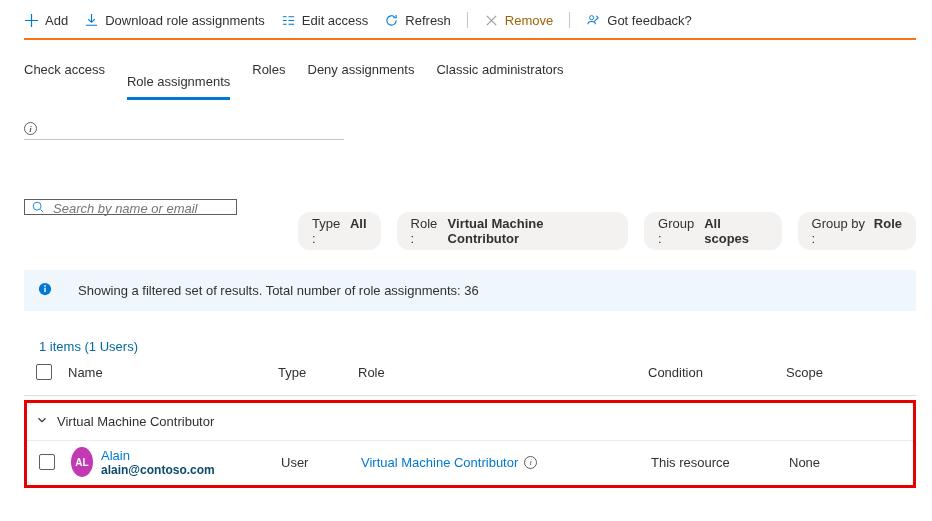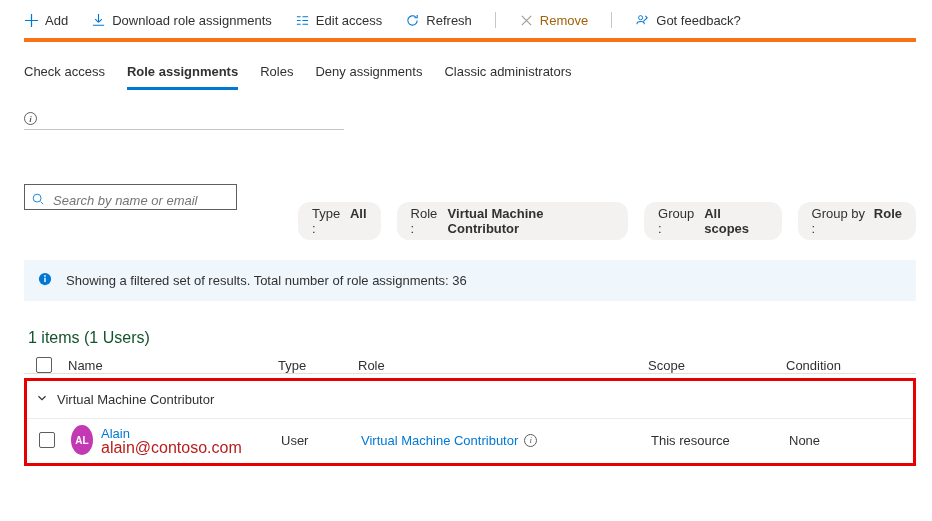--- a/index.html
+++ b/index.html
@@ -1,47 +1,47 @@
 <!DOCTYPE html>
 <html><head>
 <meta charset="utf-8">
 <style>
   * { box-sizing: border-box; }
   html, body { margin: 0; padding: 0; font-family: "Segoe UI", Arial, sans-serif; font-size: 13px; color: #323130; background: #fff; }
   .container { width: 932px; height: 521px; padding: 8px 16px 0 24px; position: relative; }
-  .toolbar { display: flex; gap: 23px; padding: 4px 0 10px; border-bottom: 4px solid #f97316; }
+  .toolbar { display: flex; gap: 16px; padding: 4px 0 10px; border-bottom: 2px solid #f97316; }
   .tb-item { display: inline-flex; align-items: center; gap: 6px; cursor: pointer; color: #323130; }
   .tb-item .tb-icon { color: #0078d4; display: inline-flex; }
   .tb-item.disabled { color: #a16207; cursor: default; }
   .tb-item.disabled .tb-icon { color: #a19f9d; }
   .tb-divider { width: 1px; height: 16px; background: #c8c6c4; }
   .tabs { display: flex; gap: 22px; padding: 14px 0 0; }
   .tab { padding: 8px 0; cursor: pointer; color: #323130; border-bottom: 3px solid transparent; }
-  .tab.active { border-bottom-color: #0078d4; font-weight: 700; }
+  .tab.active { border-bottom-color: #0078d4; font-weight: 400; margin-top: 12px; }
   .section-h { display:flex; align-items:center; gap:8px; margin-top: 22px; font-weight:600; }
   .count-row { display:flex; gap:280px; margin-top:10px; margin-left:12px; color:#323130; }
   .count-underline { border-top:1px solid #c8c6c4; width:320px; margin-top:4px; }
   .filters { display:flex; align-items:center; gap:16px; margin-top:24px; }
-  .search-box { position:relative; width:218px; height:26px; border:1px solid #605e5c; display:flex; align-items:flex-end; padding:0 6px; gap:6px;}
+  .search-box { position:relative; width:218px; height:16px; border:1px solid #605e5c; display:flex; align-items:flex-start; padding:0 6px; gap:6px;}
   .search-box input { border:none; outline:none; font-size:13px; width:100%; font-style: italic; color:#605e5c; background:transparent;}
   .pill { background:#f3f2f1; border-radius:12px; padding:4px 14px; display:inline-flex; gap:4px; cursor:pointer; color:#323130;margin-top:48px;}
   .pill .bold { font-weight:600; }
-  .info-bar { background:#eff6fc; margin-top:20px; padding:12px 14px; display:flex; gap:14px; align-items:center; color:#323130;}
-  .items-count { margin-top:28px; margin-left:4px; color:#14532d; font-size:16px;}
-  .table-head { display:grid; grid-template-columns: 44px 210px 80px 290px 138px 1fr; align-items:center; padding:10px 0 0; border-bottom:1px solid #e1dfdd;}
+  .info-bar { background:#eff6fc; margin-top:20px; padding:12px 14px; display:flex; gap:26px; align-items:center; color:#323130;}
+  .items-count { margin-top:28px; margin-left:15px; color:#0369a1; font-size:13px;}
+  .table-head { display:grid; grid-template-columns: 44px 210px 80px 290px 138px 1fr; align-items:center; padding:10px 0 15px; border-bottom:1px solid #e1dfdd;}
   .th { font-weight:400; }
   .checkbox { width:16px; height:16px; border:1px solid #605e5c; border-radius:2px; margin-left:12px; cursor:pointer; }
   .highlight-box { border:3px solid #e60000; margin-top:4px;}
   .group-row { display:flex; align-items:center; gap:8px; padding:10px 8px; }
   .group-row .chev { color:#323130; }
   .data-row { display:grid; grid-template-columns: 44px 210px 80px 290px 138px 1fr; align-items:center; padding:6px 0 8px; border-top:1px solid #edebe9;}
   .name-cell { display:flex; align-items:center; gap:8px; }
   .avatar { width:22px; height:30px; border-radius:50%; background:#c239b3; color:#fff; font-size:10px; display:flex; align-items:center; justify-content:center; font-weight:600;}
   .link { color:#0078d4; cursor:pointer; }
-  .sub { color:#b91c1c; font-size:16px; line-height:14px;}
+  .sub { color:#0c4a6e; font-size:12px; line-height:14px;font-weight:bold;}
   svg { width:14px; height:14px; }
   .tb-icon svg { width:15px; height:15px;}
   .role-cell { display:flex; align-items:center; gap:6px; }
   .info-icon-sm { width:13px; height:13px; border:1px solid #605e5c; border-radius:50%; display:inline-flex; align-items:center; justify-content:center; font-size:9px; font-style:italic; font-family:Georgia,serif; color:#605e5c;}
 </style>
 </head>
 <body>
 <div class="container">
 
 <div class="toolbar">
@@ -147,22 +147,22 @@
   <span>Showing a filtered set of results. Total number of role assignments: 36</span>
 </div>
 
 <div class="items-count">1 items (1 Users)</div>
 
 <div class="table-head">
   <div class="checkbox"></div>
   <div class="th">Name</div>
   <div class="th">Type</div>
   <div class="th">Role</div>
+  <div class="th">Condition</div>
   <div class="th">Scope</div>
-  <div class="th">Condition</div>
 </div>
 
 <div class="highlight-box">
   <div class="group-row">
     <span class="chev"><svg viewBox="0 0 16 16">
             <path d="M4 6l4 4 4-4" stroke="currentColor" stroke-width="1.3" fill="none"></path>
           </svg></span>
     <span>Virtual Machine Contributor</span>
   </div>
   <div class="data-row">

